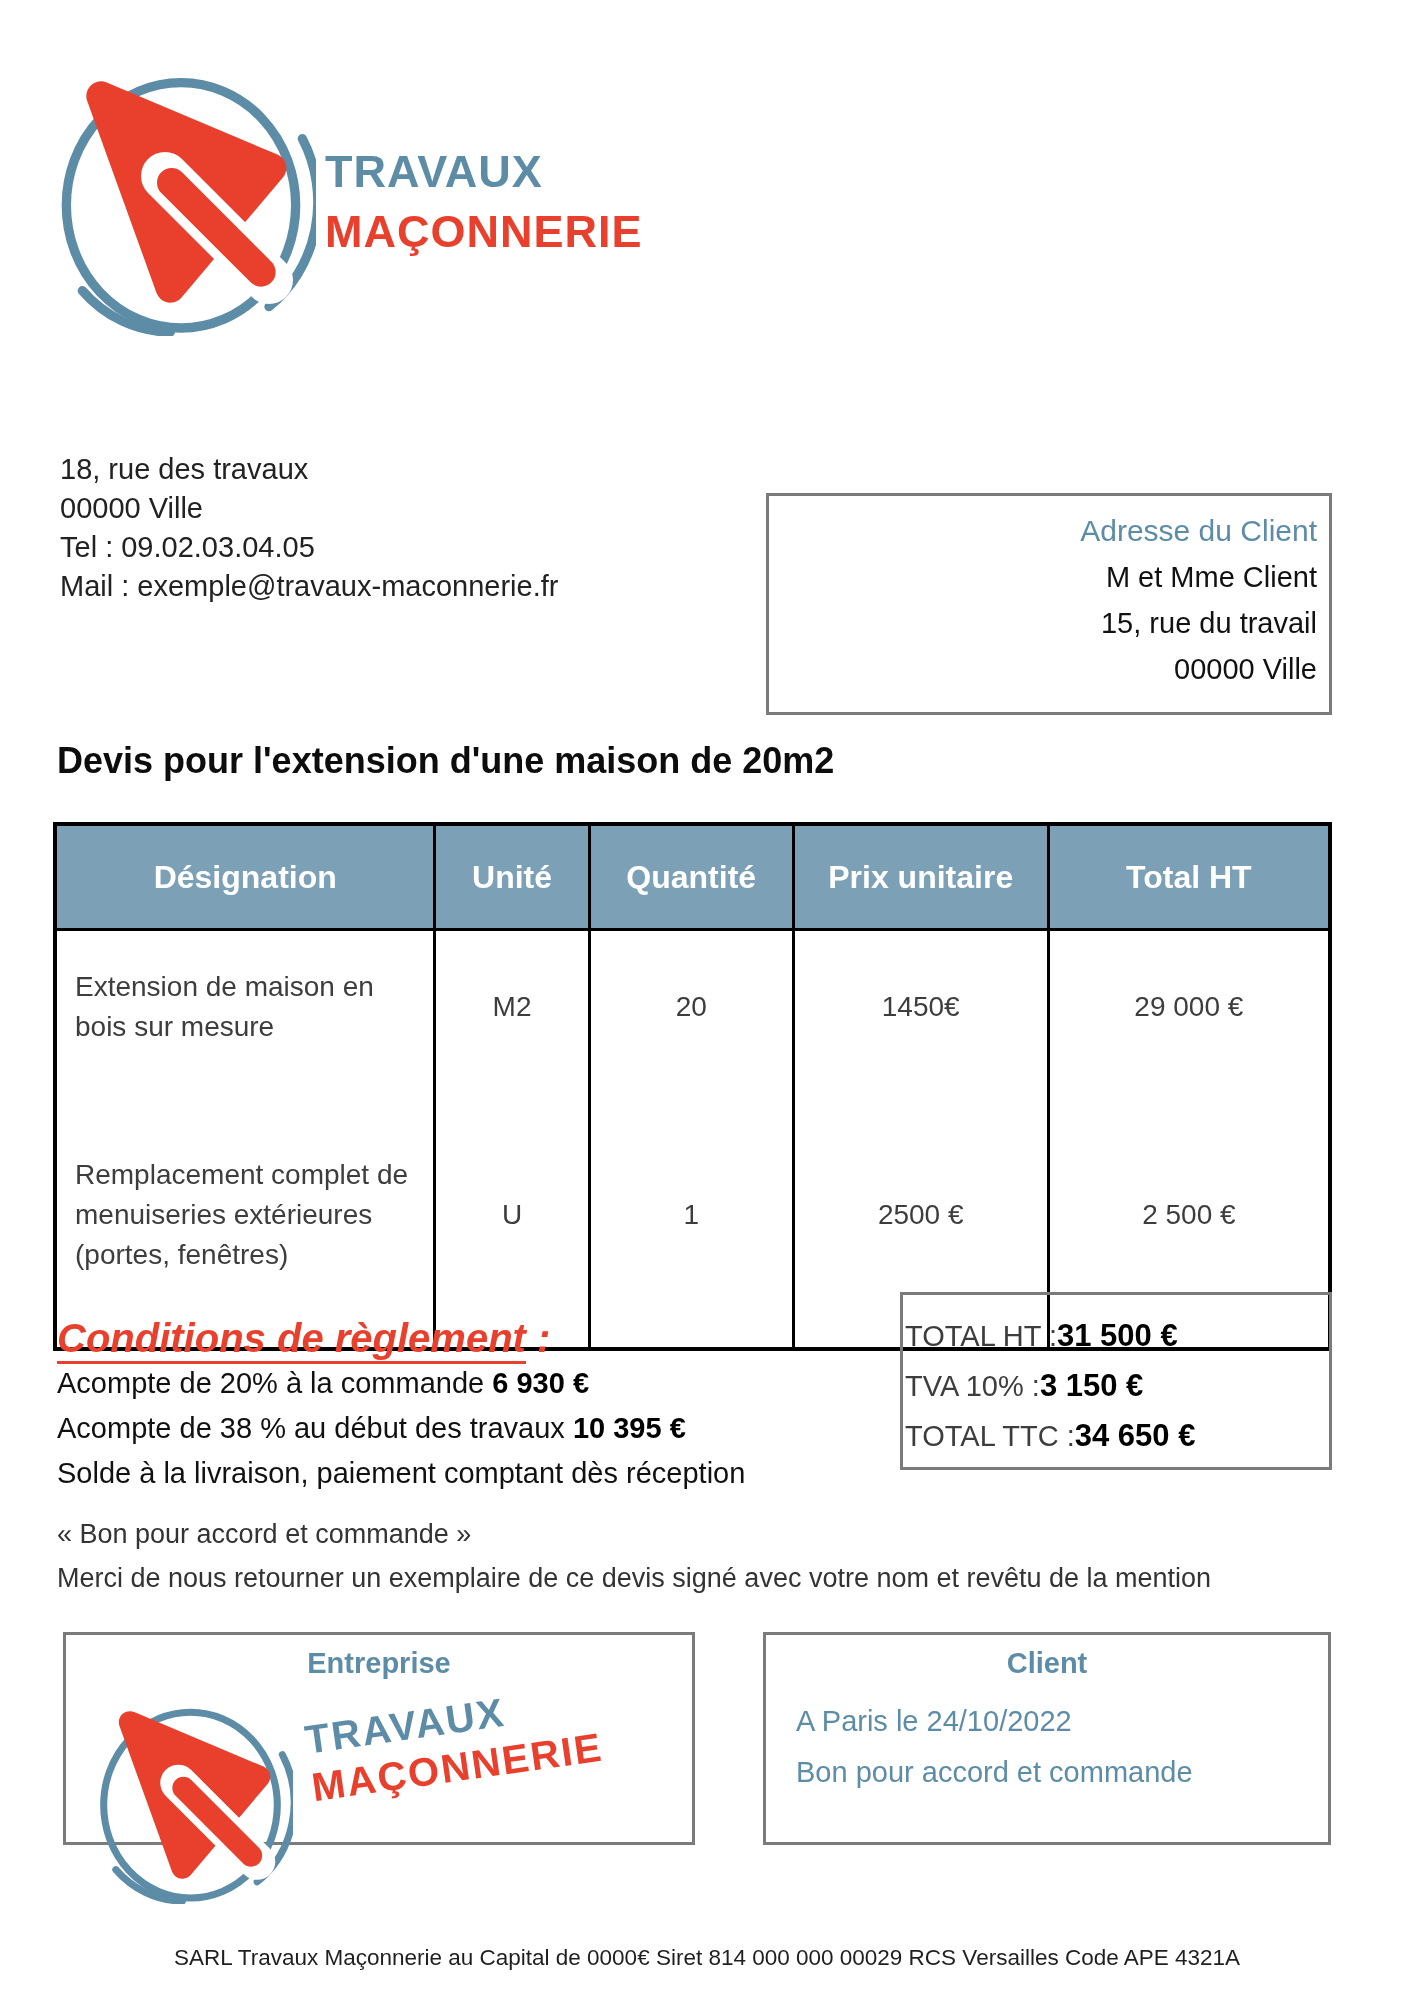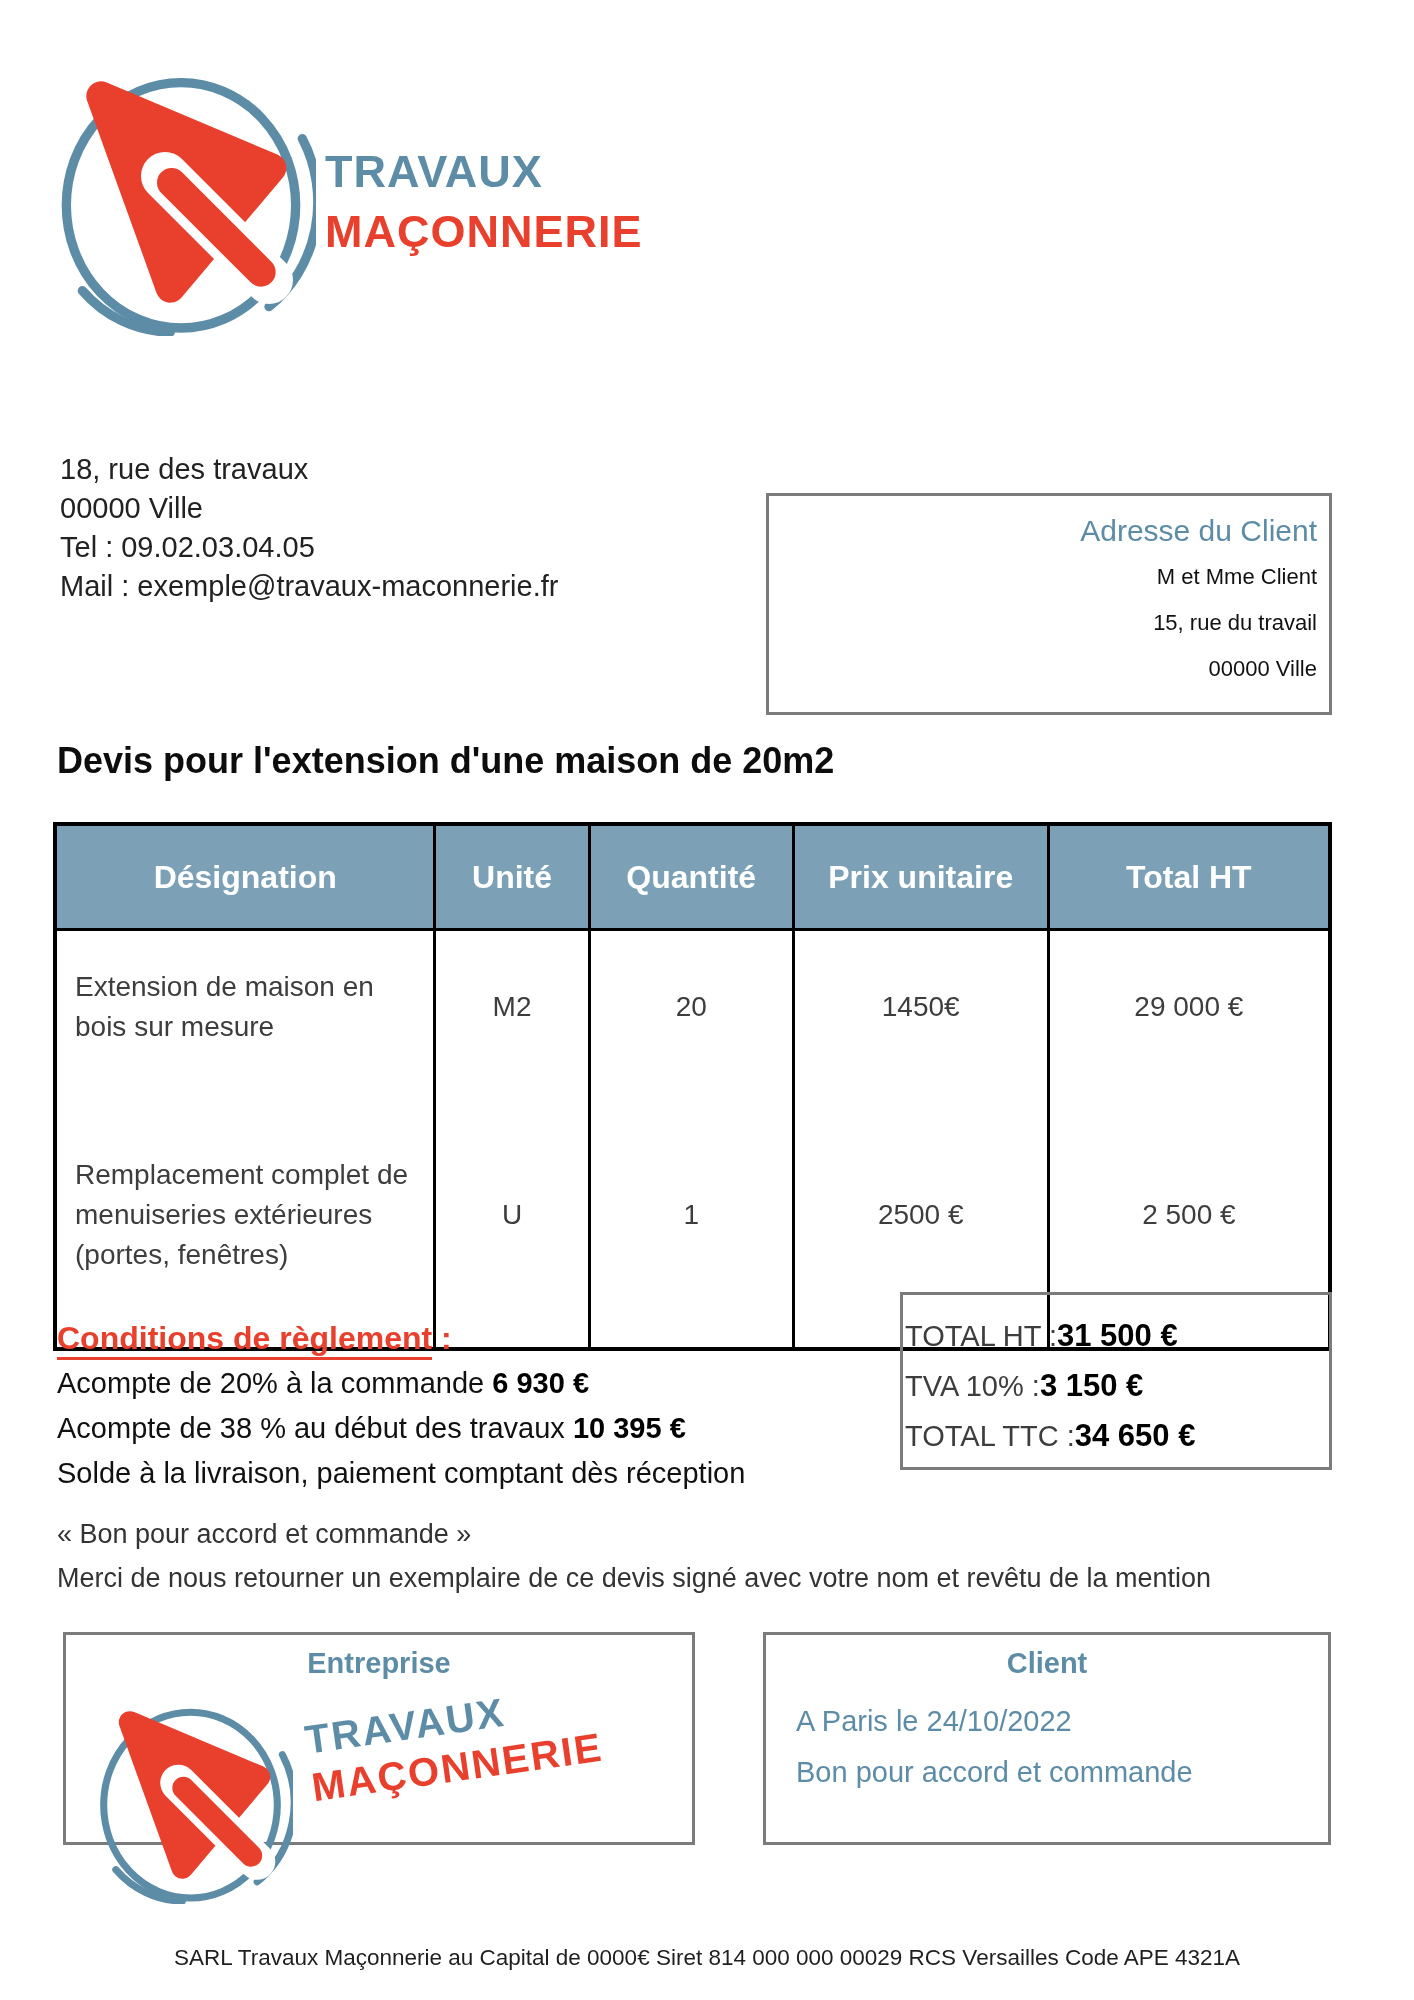--- a/index.html
+++ b/index.html
@@ -26,21 +26,21 @@
   .devis-title .u{border-bottom:3px solid #111;padding-bottom:1px;}
   
   .company{position:absolute;left:60px;top:450px;font-size:29px;line-height:39px;color:#222;}
   
   .client-box{
     position:absolute;left:766px;top:448px;width:566px;height:222px;
     box-sizing:border-box;border:3px solid #7b7b7b;
     padding:12px 12px 0 20px;text-align:right;margin-top:45px;
   }
   .client-box-title{color:#5d8ca7;font-size:30px;line-height:46px;}
-  .client-line{font-size:22px;line-height:46px;color:#111;}
+  .client-line{font-size:29px;line-height:46px;color:#111;}
   
   .section-title{position:absolute;left:57px;top:740px;font-size:36px;font-weight:bold;color:#0d0d0d;}
   
   .items-table{
     position:absolute;left:53px;top:822px;width:1279px;
     border-collapse:collapse;table-layout:fixed;
   }
   .items-table th{
     background:#7ca0b6;color:#ffffff;font-weight:bold;font-size:32px;
     border:3px solid #000;height:100px;
@@ -49,21 +49,21 @@
   .items-table td{
     border-left:3px solid #000;border-right:3px solid #000;
     font-size:28px;color:#3d3d3d;text-align:center;vertical-align:middle;
     background:#fff;
   }
   .items-table td.designation{text-align:left;padding:0 18px;line-height:40px;}
   .row-item-1 td{height:150px;}
   .row-item-2 td{height:262px;}
   
   .conditions{position:absolute;left:57px;top:1316px;font-size:29px;line-height:45px;color:#111;}
-  .conditions-title{color:#e8402d;font-weight:bold;font-size:32px;}
+  .conditions-title{color:#e8402d;font-weight:bold;font-size:40px;font-style:italic;}
   .conditions-title .u{border-bottom:3px solid #e8402d;padding-bottom:1px;}
   .cond-amount{font-weight:bold;color:#000;}
   
   .totals-box{
     position:absolute;left:900px;top:1292px;width:432px;height:178px;
     box-sizing:border-box;border:3px solid #7b7b7b;
     padding:16px 14px 8px 2px;
   }
   .totals-row{display:flex;align-items:baseline;line-height:50px;}
   .totals-label{font-size:29px;color:#3d3d3d;}

